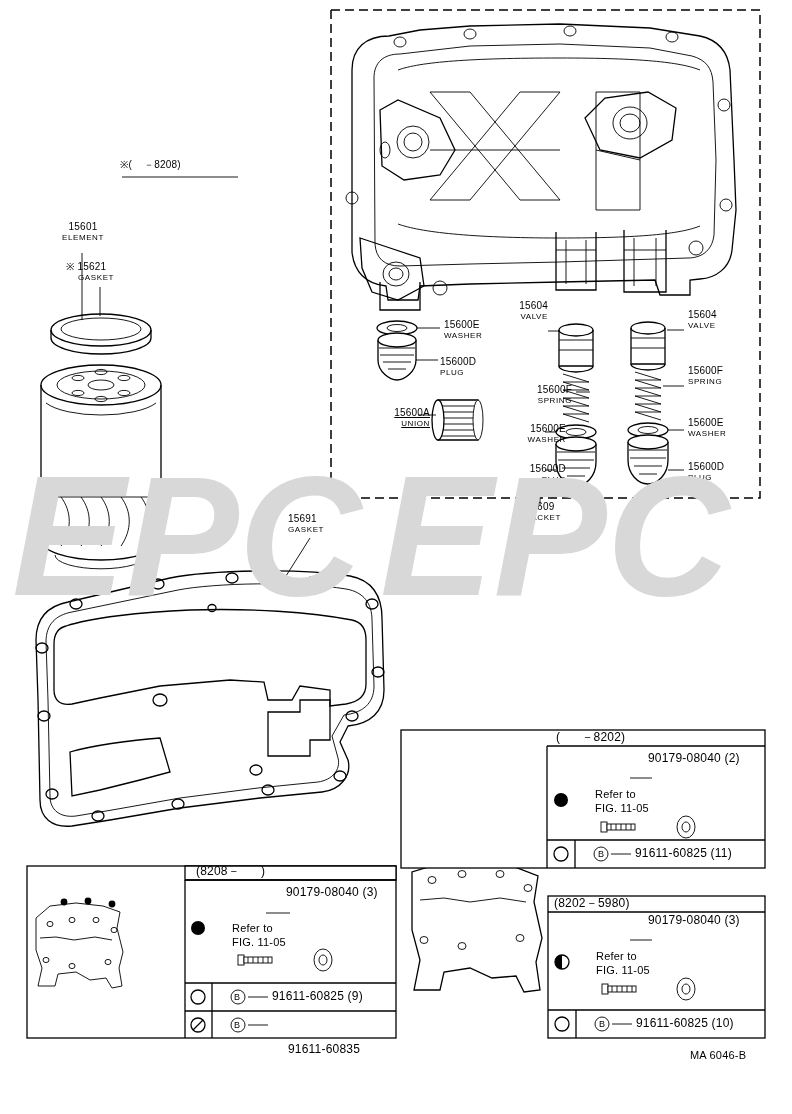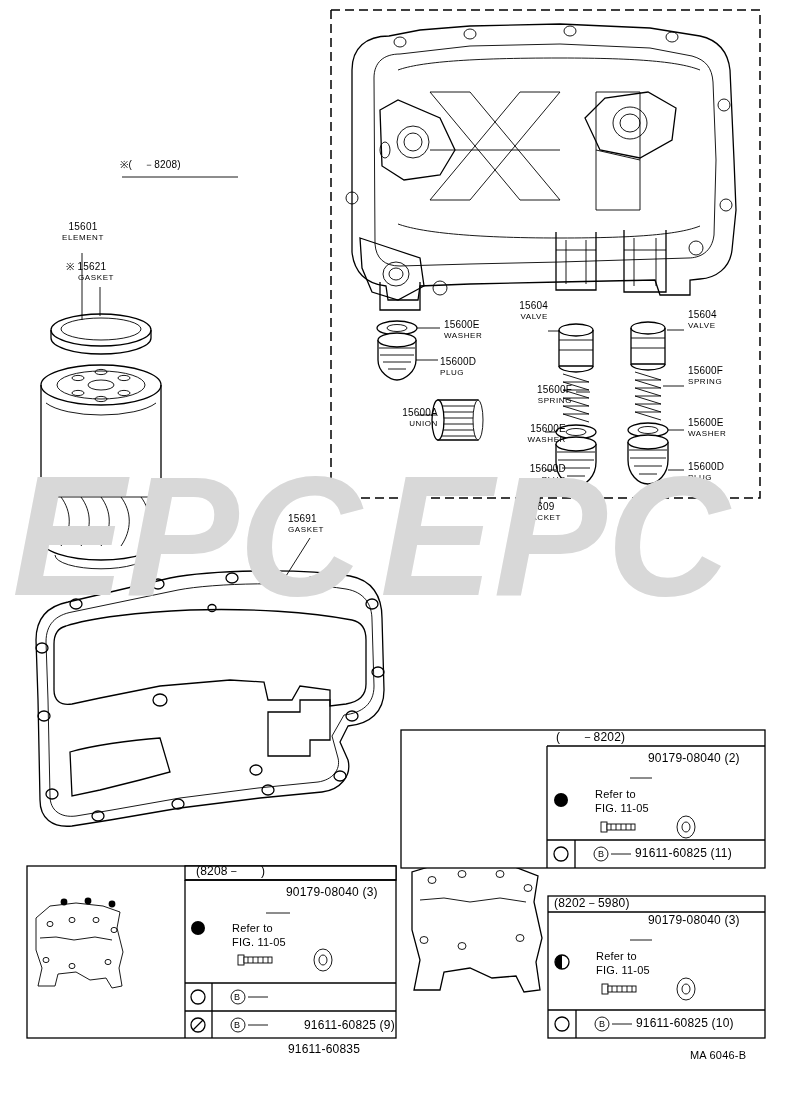--- a/index.html
+++ b/index.html
@@ -408,21 +408,21 @@
 <div class="lbl c" style="left:40px; top:222px; width:86px;"><span>15601</span><span class="sub">ELEMENT</span></div>
 
 <div class="lbl" style="left:66px; top:262px;"><span>※ 15621</span><span class="sub" style="margin-left:12px;">GASKET</span></div>
 
 <div class="lbl" style="left:288px; top:514px;"><span>15691</span><span class="sub">GASKET</span></div>
 
 <div class="lbl" style="left:444px; top:320px;"><span>15600E</span><span class="sub">WASHER</span></div>
 
 <div class="lbl" style="left:440px; top:357px;"><span>15600D</span><span class="sub">PLUG</span></div>
 
-<div class="lbl r" style="left:372px; top:408px; width:66px;"><span>15600A</span><span class="sub">UNION</span></div>
+<div class="lbl r" style="left:364px; top:408px; width:66px;text-decoration:underline;"><span>15600A</span><span class="sub">UNION</span></div>
 
 <div class="lbl r" style="left:496px; top:301px; width:52px;"><span>15604</span><span class="sub">VALVE</span></div>
 
 <div class="lbl" style="left:688px; top:310px;"><span>15604</span><span class="sub">VALVE</span></div>
 
 <div class="lbl r" style="left:500px; top:385px; width:72px;"><span>15600F</span><span class="sub">SPRING</span></div>
 
 <div class="lbl" style="left:688px; top:366px;"><span>15600F</span><span class="sub">SPRING</span></div>
 
 <div class="lbl r" style="left:488px; top:424px; width:78px;"><span>15600E</span><span class="sub">WASHER</span></div>
@@ -433,21 +433,21 @@
 
 <div class="lbl" style="left:688px; top:462px;"><span>15600D</span><span class="sub">PLUG</span></div>
 
 <div class="lbl c" style="left:498px; top:502px; width:84px;text-align:center;"><span>15609</span><span class="sub">BRACKET</span></div>
 
 <div class="code" style="left:196px; top:866px;">(8208－      )</div>
 <div class="code" style="left:286px; top:887px;">90179-08040 (3)</div>
 <div class="code" style="left:232px; top:921px; font-size:11px; line-height:14px;">Refer to
 FIG. 11-05</div>
 <div class="code" style="left:234px; top:992px; font-size:9px;">B</div>
-<div class="code" style="left:272px; top:1020px;margin-left:32px;">91611-60825 (9)</div>
+<div class="code" style="left:272px; top:991px;">91611-60825 (9)</div>
 <div class="code" style="left:234px; top:1020px; font-size:9px;">B</div>
 <div class="code" style="left:288px; top:1019px;margin-top:25px;">91611-60835</div>
 
 <div class="code" style="left:556px; top:732px;">(      －8202)</div>
 <div class="code" style="left:648px; top:753px;">90179-08040 (2)</div>
 <div class="code" style="left:595px; top:787px; font-size:11px; line-height:14px;">Refer to
 FIG. 11-05</div>
 <div class="code" style="left:598px; top:849px; font-size:9px;">B</div>
 <div class="code" style="left:635px; top:848px;">91611-60825 (11)</div>
 

